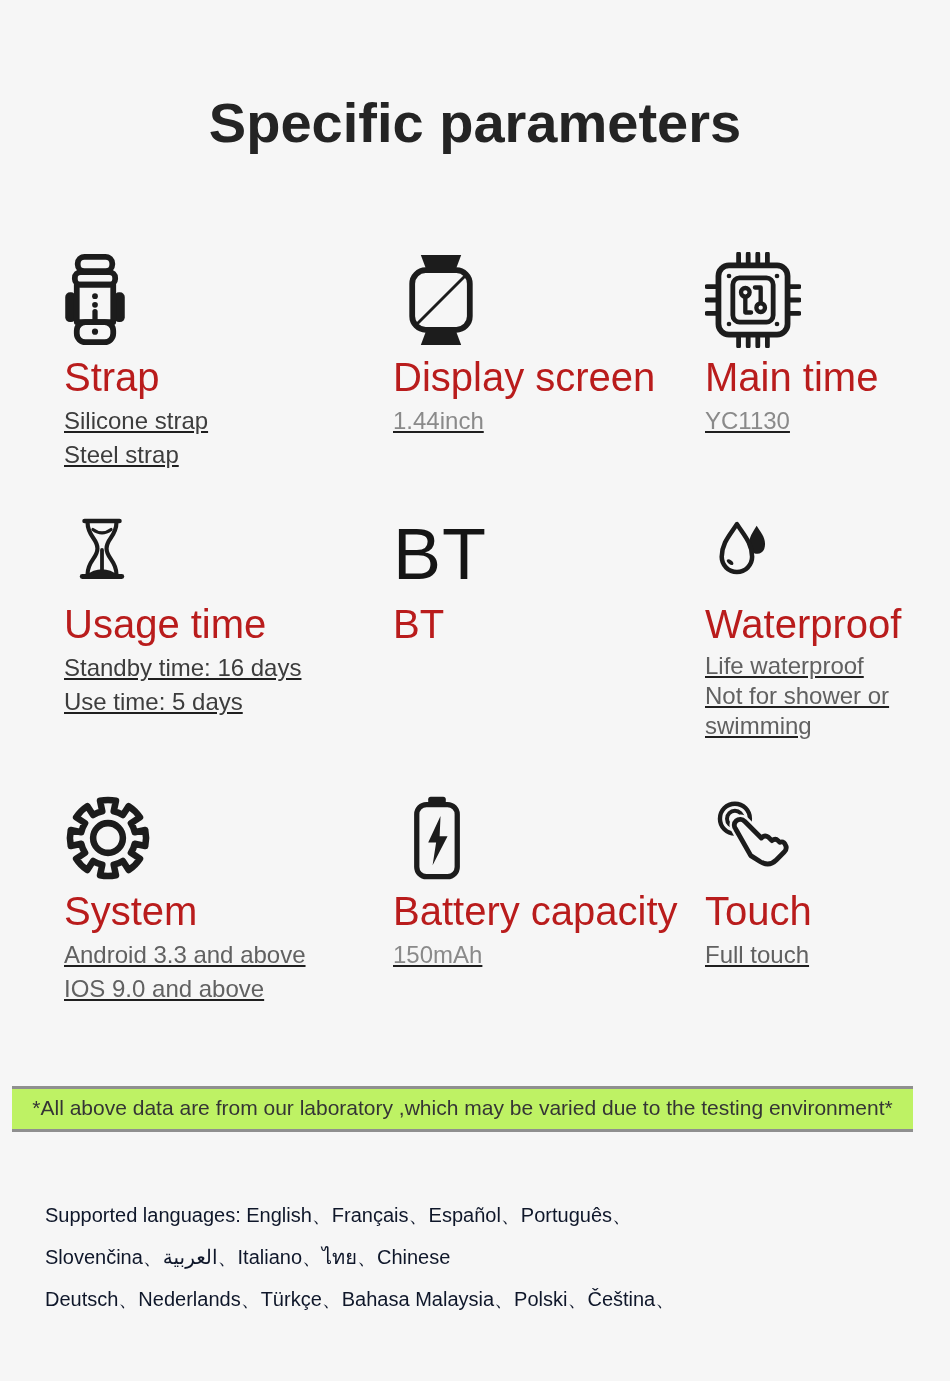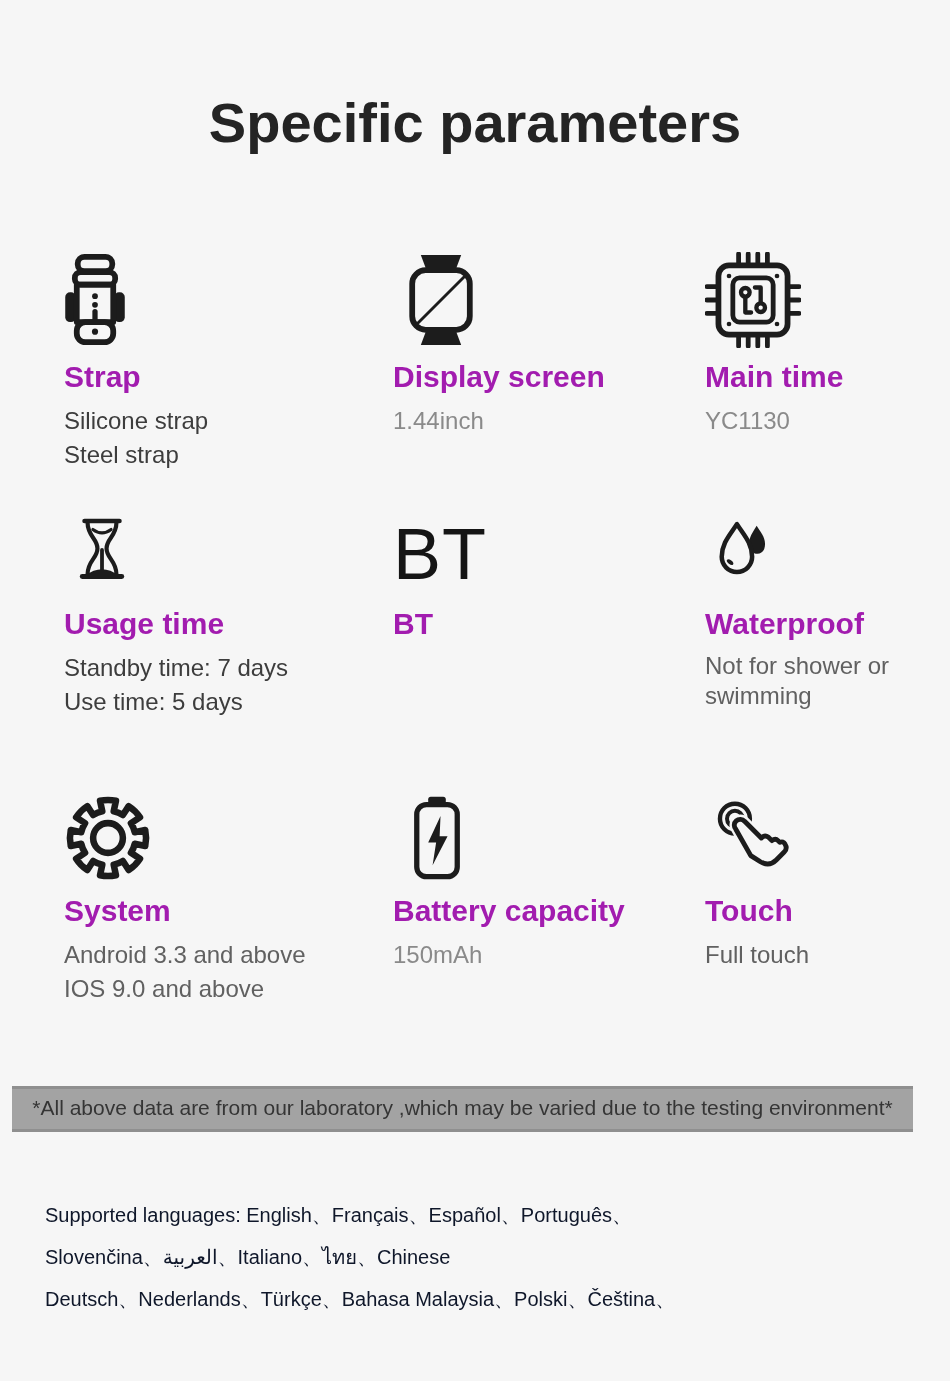--- a/index.html
+++ b/index.html
@@ -5,34 +5,34 @@
   html,body{margin:0;padding:0;}
   body{width:950px;height:1381px;background:#f6f6f6;font-family:"Liberation Sans",sans-serif;color:#1f1f1f;position:relative;overflow:hidden;}
   .page{position:absolute;inset:0;}
   .main-title{position:absolute;top:90px;left:0;width:100%;text-align:center;font-size:56px;font-weight:700;letter-spacing:0px;color:#242424;}
   .grid{position:absolute;top:250px;left:64px;display:grid;grid-template-columns:329px 312px 245px;grid-template-rows:265px 275px auto;}
   .cell{text-align:left;padding-right:18px;}
   .icon-box{display:flex;align-items:flex-end;}
   .r1 .icon-box{height:98px;}
   .r2 .icon-box{height:76px;}
   .r3 .icon-box{height:92px;}
-  .item-title{margin-top:10px;font-size:30px;font-weight:700;line-height:38px;color:#a21caf;}
+  .item-title{margin-top:10px;font-size:40px;font-weight:400;line-height:38px;color:#b91c1c;}
   .r2 .item-title{margin-top:14px;}
-  .item-sub{margin-top:8px;font-size:24px;}
+  .item-sub{margin-top:8px;font-size:24px;text-decoration:underline;}
   .sub-line{line-height:34px;}
   .tight .sub-line{line-height:30px;}
   .sub-dark .sub-line{color:#3d3d3d;}
   .sub-mid .sub-line{color:#616161;}
   .sub-light .sub-line{color:#8a8a8a;}
   .bt-big{font-size:72px;line-height:74px;font-weight:300;color:#151515;letter-spacing:1px;}
   svg{display:block;}
   .stroke{fill:none;stroke:#1c1c1c;stroke-linecap:round;stroke-linejoin:round;}
   .fill{fill:#1c1c1c;stroke:none;}
   .bgfill{fill:#f6f6f6;}
-  .disclaimer{position:absolute;top:1086px;left:12px;right:37px;border-top:3px solid #8f8f8f;border-bottom:3px solid #8f8f8f;background:#a3a3a3;padding:7px 0 10px 0;}
+  .disclaimer{position:absolute;top:1086px;left:12px;right:37px;border-top:3px solid #8f8f8f;border-bottom:3px solid #8f8f8f;background:#bef264;padding:7px 0 10px 0;}
   .disclaimer-text{max-width:905px;margin:0 auto;text-align:center;font-size:21px;line-height:23px;color:#353535;}
   .languages{position:absolute;top:1194px;left:45px;width:875px;font-size:20px;line-height:42px;color:#0f172a;}
 </style>
 </head>
 <body>
 
 <div class="page">
 
   <div class="main-title">Specific parameters</div>
 
@@ -119,21 +119,21 @@
           <path class="stroke" stroke-width="5.5" d="M31,10 C31,28 44,31 44,44 C44,57 31,60 31,78"></path>
           <path class="stroke" stroke-width="5.5" d="M69,10 C69,28 56,31 56,44 C56,57 69,60 69,78"></path>
           <path class="stroke" stroke-width="4" d="M38,19 Q50,28 62,19"></path>
           <line class="stroke" stroke-width="5" x1="50" y1="46" x2="50" y2="76"></line>
           <path class="fill" d="M28,80 Q50,63 72,80 Z"></path>
           <line class="stroke" stroke-width="6.5" x1="24" y1="81" x2="76" y2="81"></line>
         </svg>
       </div>
       <div class="item-title">Usage time</div>
       <div class="item-sub sub-dark">
-        <div class="sub-line">Standby time: 7 days</div>
+        <div class="sub-line">Standby time: 16 days</div>
         <div class="sub-line">Use time: 5 days</div>
       </div>
     </div>
 
     <div class="cell r2">
       <div class="icon-box">
         <div class="bt-big">BT</div>
       </div>
       <div class="item-title">BT</div>
     </div>
@@ -141,20 +141,21 @@
     <div class="cell r2">
       <div class="icon-box">
         <svg width="76" height="76" viewBox="0 0 100 100">
           <path class="fill" d="M68,14 C63,22 58,29 58,38 C58,46 63,51 69,51 C75,51 79,46 79,38 C79,29 73,22 68,14 Z"></path>
           <path class="stroke bgfill" stroke-width="6" d="M42,12 C33,26 22,37 22,55 a20,20 0 0 0 40,0 C62,37 51,26 42,12 Z"></path>
           <ellipse class="fill" cx="33" cy="62" rx="5" ry="2.6" transform="rotate(38 33 62)"></ellipse>
         </svg>
       </div>
       <div class="item-title">Waterproof</div>
       <div class="item-sub sub-mid tight">
+        <div class="sub-line">Life waterproof</div>
         <div class="sub-line">Not for shower or swimming</div>
       </div>
     </div>
 
     <div class="cell r3">
       <div class="icon-box">
         <svg width="88" height="88" viewBox="13 13 74 74">
           <path class="stroke" stroke-width="5.5" d="M43.3,18.7 A32,32 0 0 1 56.7,18.7 L54.8,27.5 A23,23 0 0 1 62.5,30.7 L67.4,23.2 A32,32 0 0 1 76.9,32.6 L69.3,37.5 A23,23 0 0 1 72.5,45.2 L81.3,43.3 A32,32 0 0 1 81.3,56.7 L72.5,54.8 A23,23 0 0 1 69.3,62.5 L76.9,67.4 A32,32 0 0 1 67.4,76.9 L62.5,69.3 A23,23 0 0 1 54.8,72.5 L56.7,81.3 A32,32 0 0 1 43.3,81.3 L45.2,72.5 A23,23 0 0 1 37.5,69.3 L32.6,76.9 A32,32 0 0 1 23.2,67.4 L30.7,62.5 A23,23 0 0 1 27.5,54.8 L18.7,56.7 A32,32 0 0 1 18.7,43.3 L27.5,45.2 A23,23 0 0 1 30.7,37.5 L23.2,32.6 A32,32 0 0 1 32.6,23.2 L37.5,30.7 A23,23 0 0 1 45.2,27.5 Z"></path>
           <circle class="stroke" stroke-width="5.5" cx="50" cy="50" r="12.5"></circle>
         </svg>

